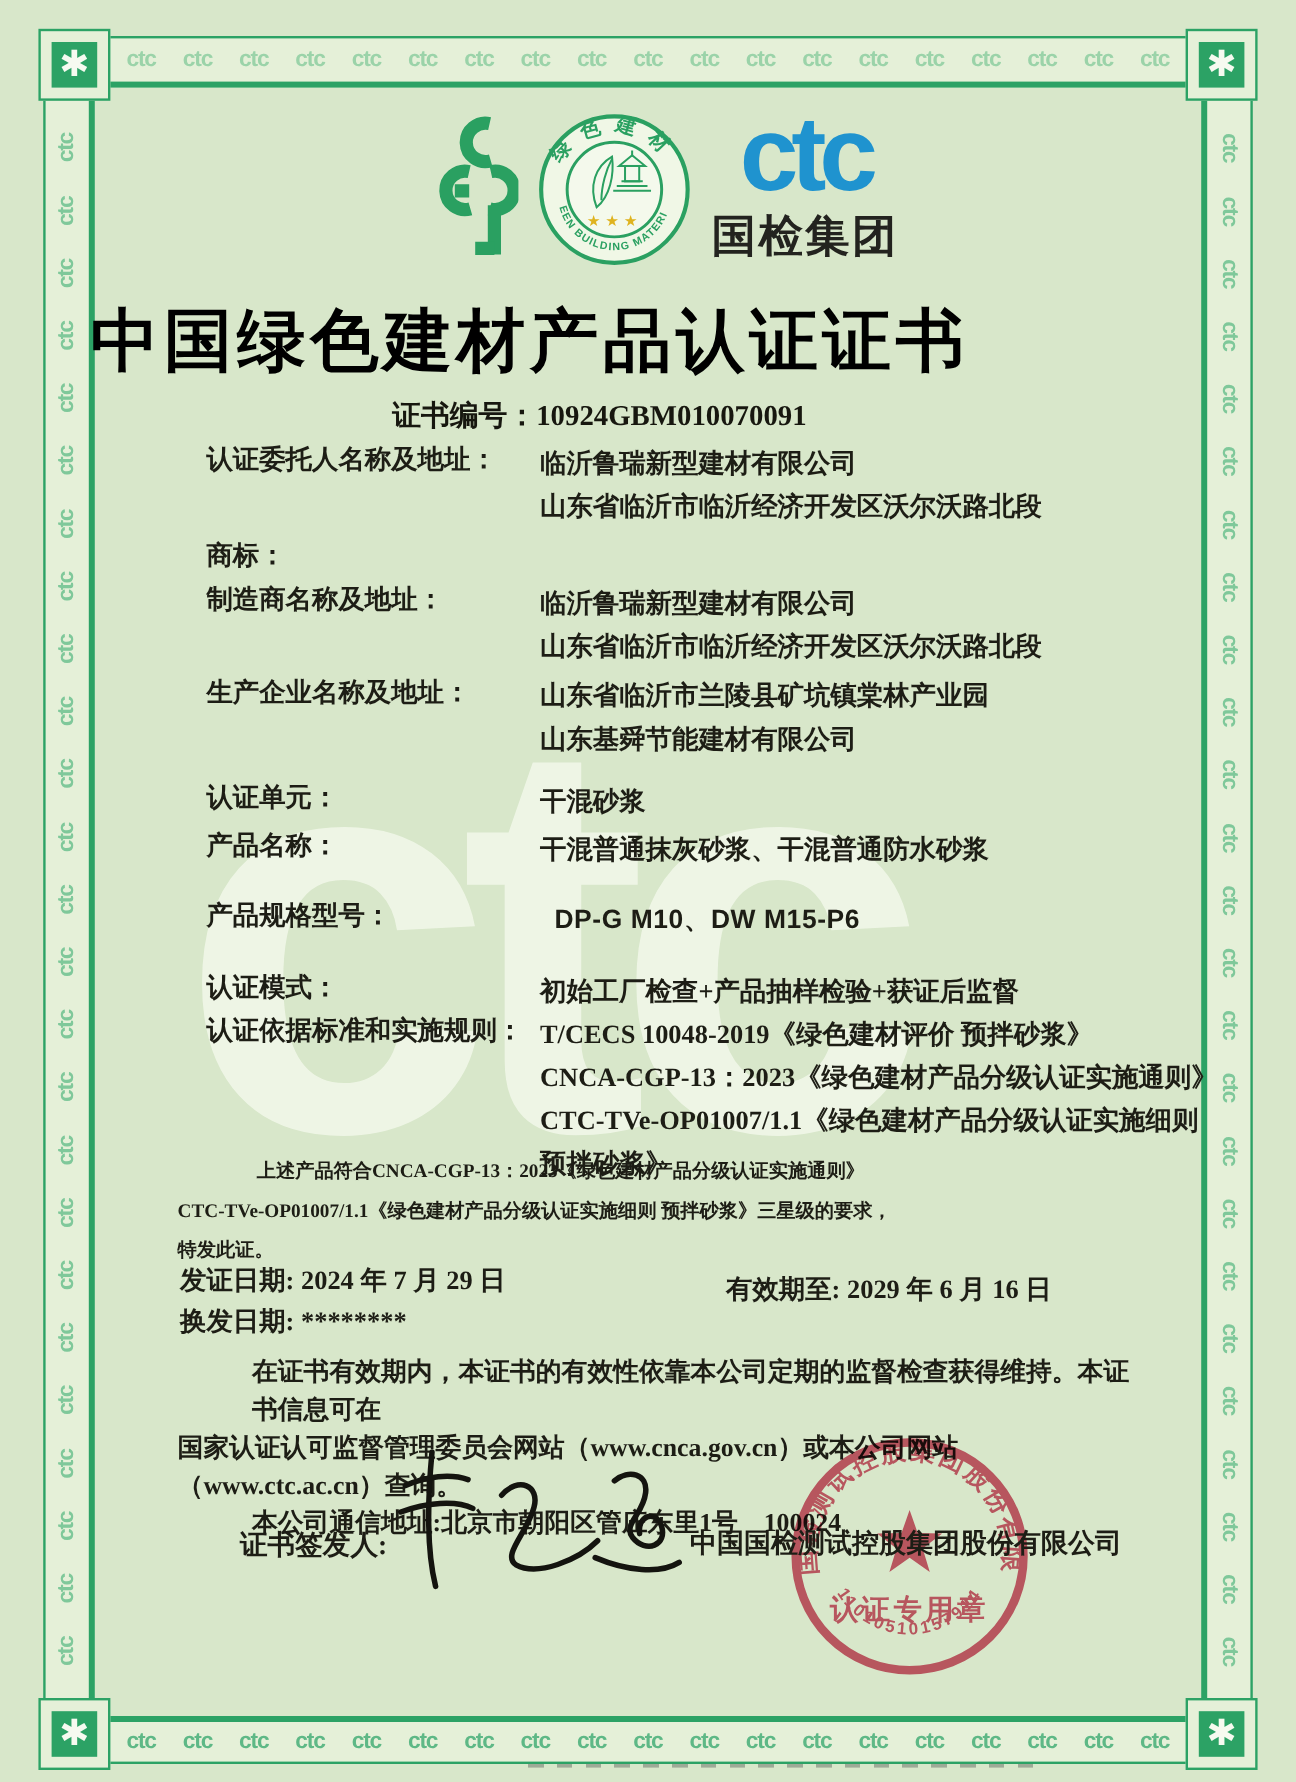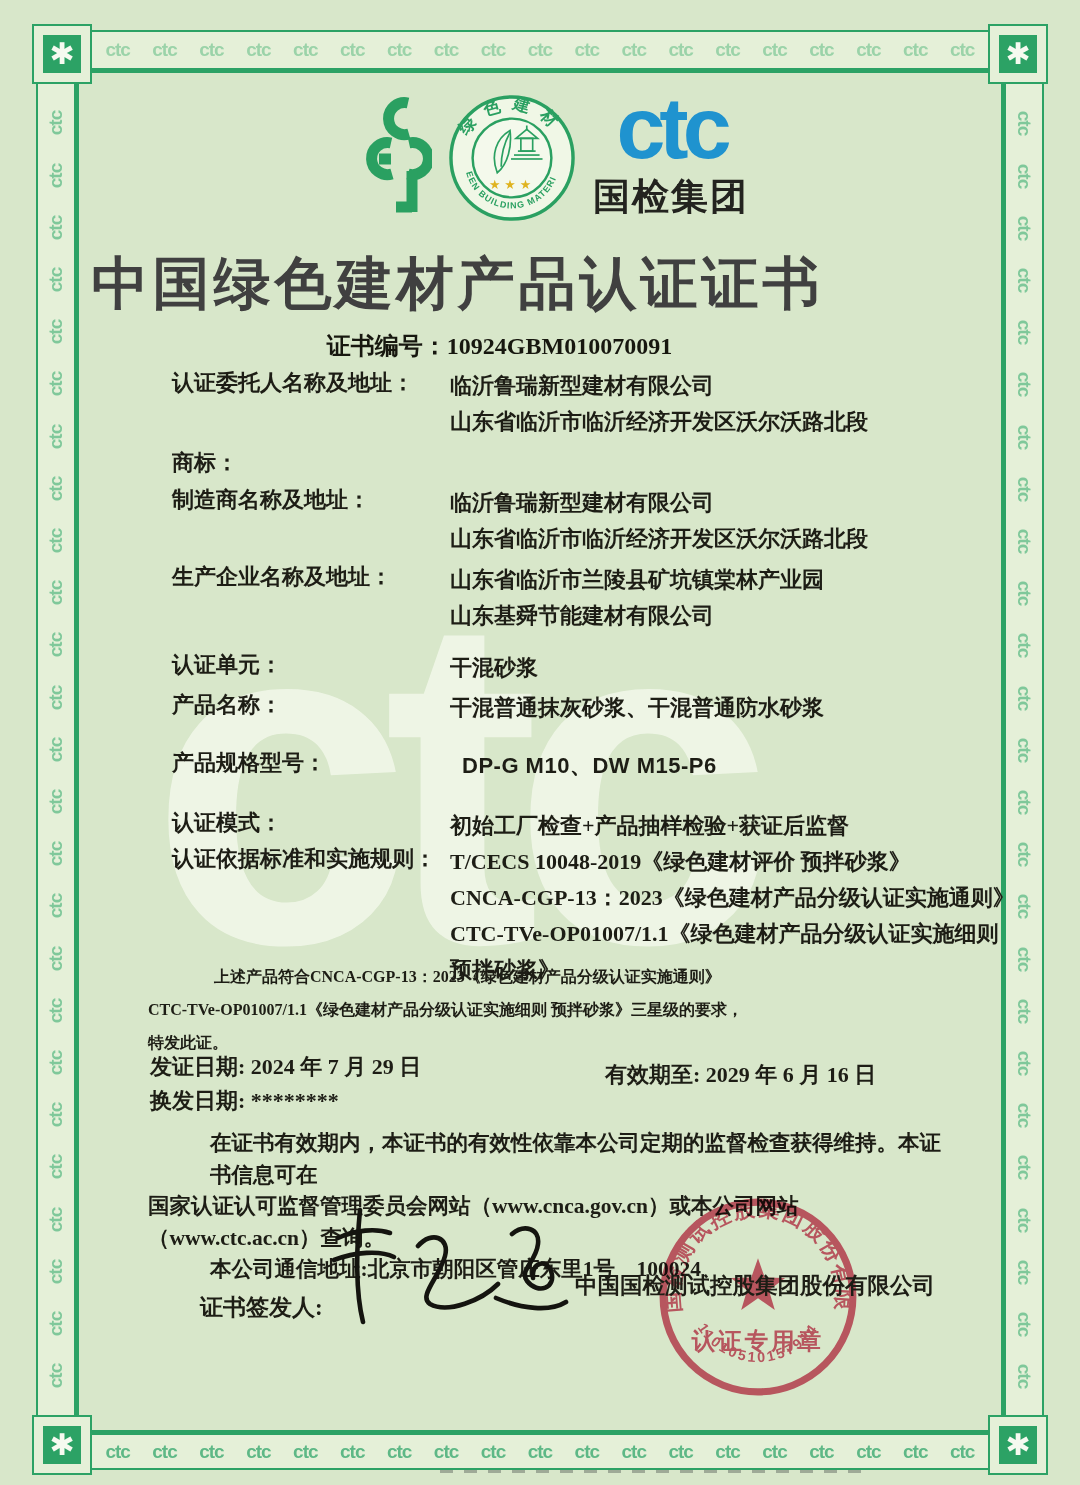--- a/index.html
+++ b/index.html
@@ -44,34 +44,34 @@
   .gbp-logo{position:absolute;left:348px;top:4px;}
   .gbm-badge{position:absolute;left:448px;top:2px;}
   .ctc-logo{position:absolute;left:586px;top:0;width:170px;text-align:center;}
   .ctc-word{font-family:"Liberation Sans",sans-serif;font-weight:bold;
             font-size:88px;line-height:72px;letter-spacing:-6px;color:#1f93cf;}
   .ctc-sub{font-family:"Liberation Sans",sans-serif;font-weight:bold;
            font-size:37px;color:#23231f;letter-spacing:2px;margin-top:8px;}
 
   
   .title{position:absolute;top:246px;left:0;width:883px;text-align:center;z-index:5;
-         font-size:57px;font-weight:bold;color:#404040;letter-spacing:4px;margin-left:16px;}
+         font-size:57px;font-weight:bold;color:#000000;letter-spacing:4px;}
   .certno{position:absolute;top:330px;left:0;width:999px;text-align:center;z-index:5;
           font-size:24px;font-weight:bold;color:#17170f;}
   .label{position:absolute;left:172px;font-size:22px;font-weight:bold;color:#1d1d15;z-index:5;white-space:nowrap;}
   .value{position:absolute;left:450px;font-size:22px;font-weight:bold;color:#1d1d15;z-index:5;white-space:nowrap;line-height:36px;}
   .value.mono{font-family:"Liberation Sans",sans-serif;letter-spacing:0.5px;margin-left:12px;}
   .para{position:absolute;left:148px;width:800px;z-index:5;
         font-size:16px;font-weight:bold;color:#1d1d15;line-height:33px;}
   .para .ind{padding-left:66px;}
   .date-line{position:absolute;font-size:22px;font-weight:bold;color:#1d1d15;z-index:5;white-space:nowrap;}
   .notice{position:absolute;left:148px;top:1128px;width:800px;z-index:5;
           font-size:21.5px;font-weight:bold;color:#1d1d15;line-height:31.5px;}
   .notice .ind{padding-left:62px;}
-  .signer-label{position:absolute;left:200px;top:1272px;font-size:23px;font-weight:bold;color:#1d1d15;z-index:5;margin-top:20px;}
+  .signer-label{position:absolute;left:200px;top:1272px;font-size:23px;font-weight:bold;color:#1d1d15;z-index:5;}
   .signer-company{position:absolute;left:575px;top:1270px;font-size:22.5px;font-weight:bold;color:#1d1d15;z-index:6;white-space:nowrap;}
   .signature{position:absolute;left:300px;top:1202px;z-index:6;}
   .seal{position:absolute;left:656px;top:1195px;z-index:5;opacity:0.92;mix-blend-mode:multiply;}
   .fineprint{position:absolute;left:440px;top:1464px;width:430px;height:9px;z-index:2;opacity:.55;
      background:repeating-linear-gradient(90deg,#6f7a6e 0 13px,transparent 13px 24px);filter:blur(.6px);}
 </style>
 </head>
 <body>
 
 <div class="page">

